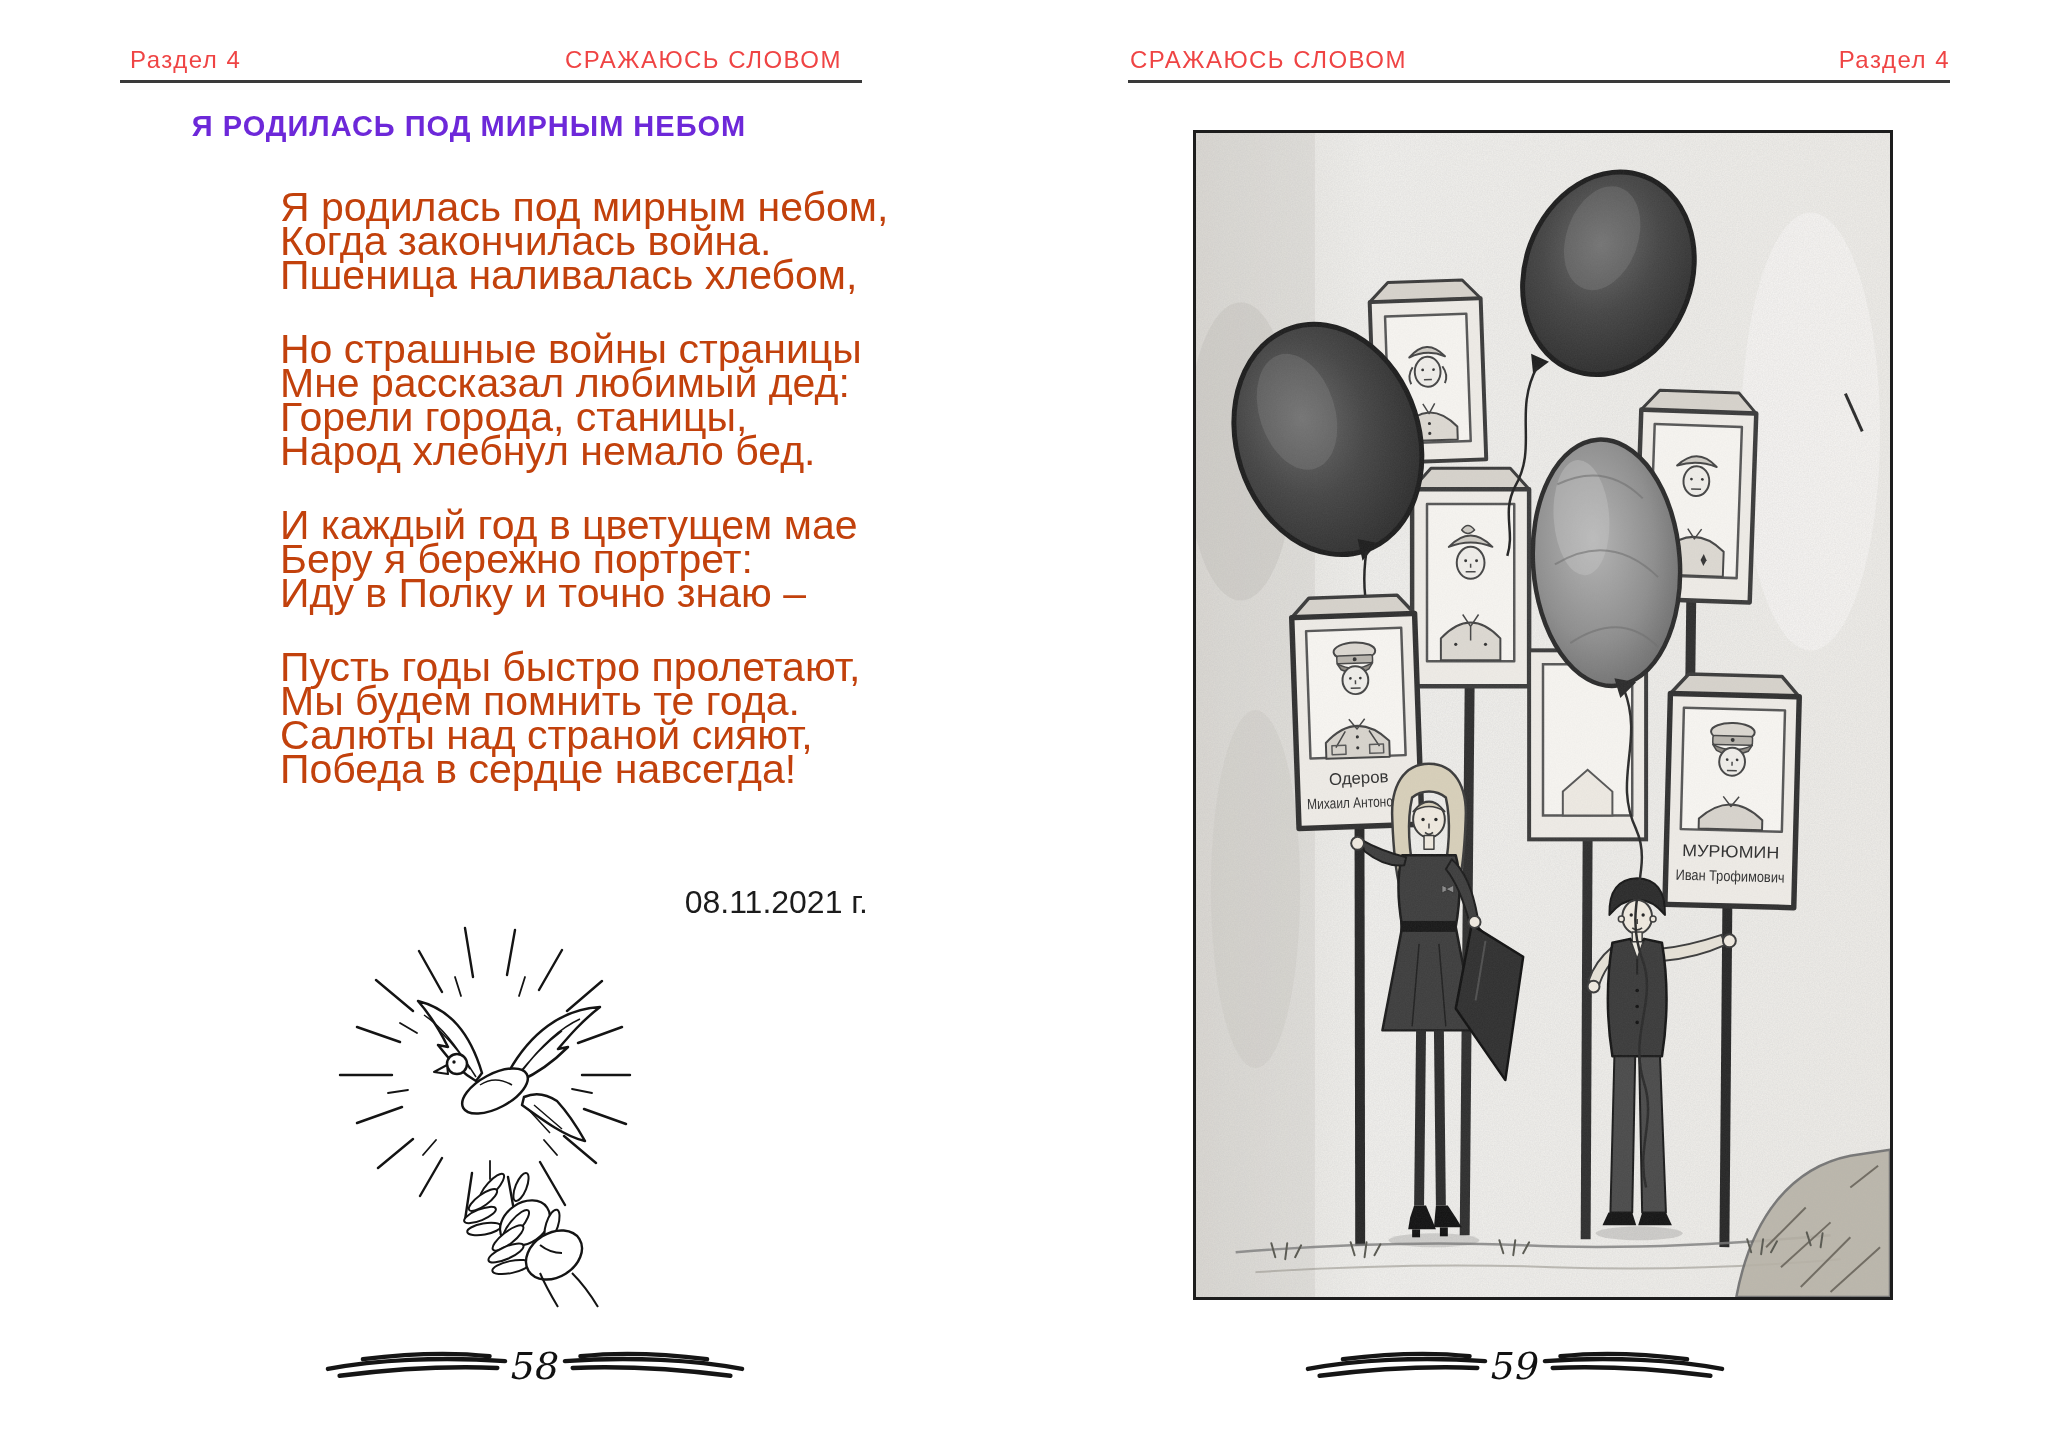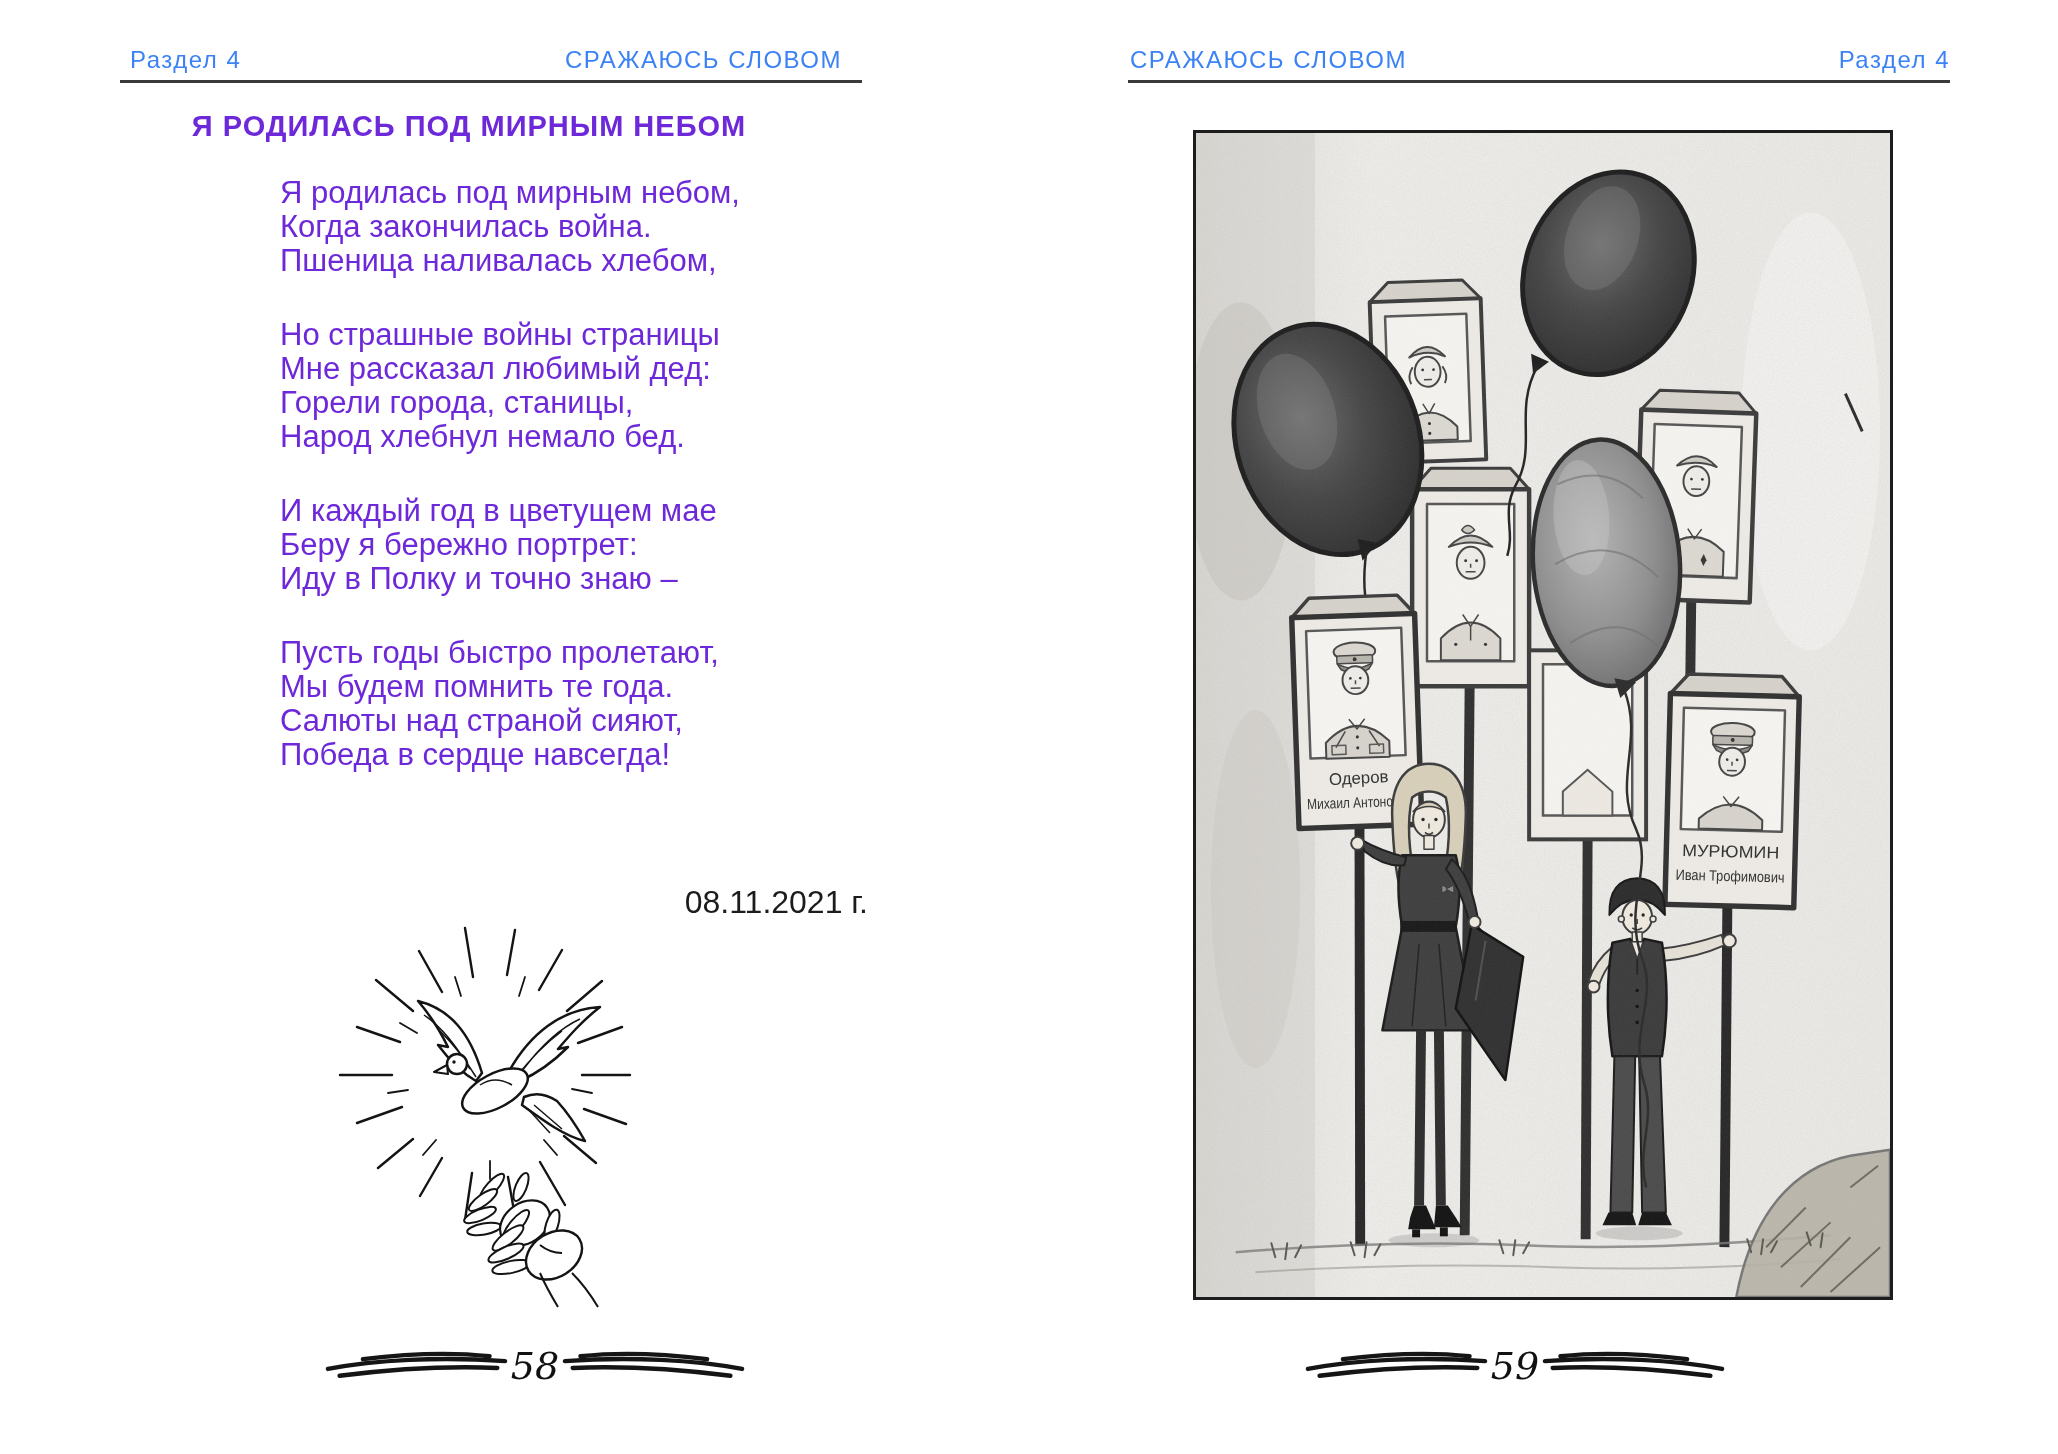--- a/index.html
+++ b/index.html
@@ -1,29 +1,29 @@
 <!DOCTYPE html>
 <html><head>
 <meta charset="utf-8">
 <style>
   html,body{margin:0;padding:0;background:#ffffff;}
   .spread{
     position:relative;width:2058px;height:1454px;background:#ffffff;
     font-family:"Liberation Sans", sans-serif;color:#1c1c1c;overflow:hidden;
   }
   .hdr{position:absolute;top:46px;display:flex;justify-content:space-between;
-       font-size:24px;letter-spacing:1.5px;color:#3b82f6;align-items:flex-end;}
+       font-size:24px;letter-spacing:1.5px;color:#ef4444;align-items:flex-end;}
   .hdr-left{left:130px;width:712px;}
   .hdr-right{left:1130px;width:820px;}
   .hdr-rule{position:absolute;top:80px;height:3px;background:#3a3a3a;}
   .rule-left{left:120px;width:742px;}
   .rule-right{left:1128px;width:822px;}
   .poem-title{position:absolute;left:113px;top:110px;width:712px;text-align:center;
        font-size:29px;font-weight:bold;letter-spacing:1px;color:#6d28d9;}
-  .poem{position:absolute;left:280px;top:176px;font-size:31px;line-height:34px;color:#6d28d9;}
+  .poem{position:absolute;left:280px;top:190px;font-size:41px;line-height:34px;color:#c2410c;}
   .stanza{margin-bottom:40px;}
   .poem-date{position:absolute;left:568px;top:884px;width:300px;text-align:right;font-size:32px;}
   .dove-box{position:absolute;left:300px;top:925px;width:380px;height:385px;}
   .drawing{position:absolute;left:1193px;top:130px;width:700px;height:1170px;
        border:3px solid #1d1d1d;box-sizing:border-box;background:#efedea;}
   .drawing svg{display:block;width:100%;height:100%;}
   .footer{position:absolute;top:1338px;height:56px;display:flex;align-items:center;
        justify-content:center;gap:0;}
   .footer-left{left:285px;width:500px;}
   .footer-right{left:1265px;width:500px;}

